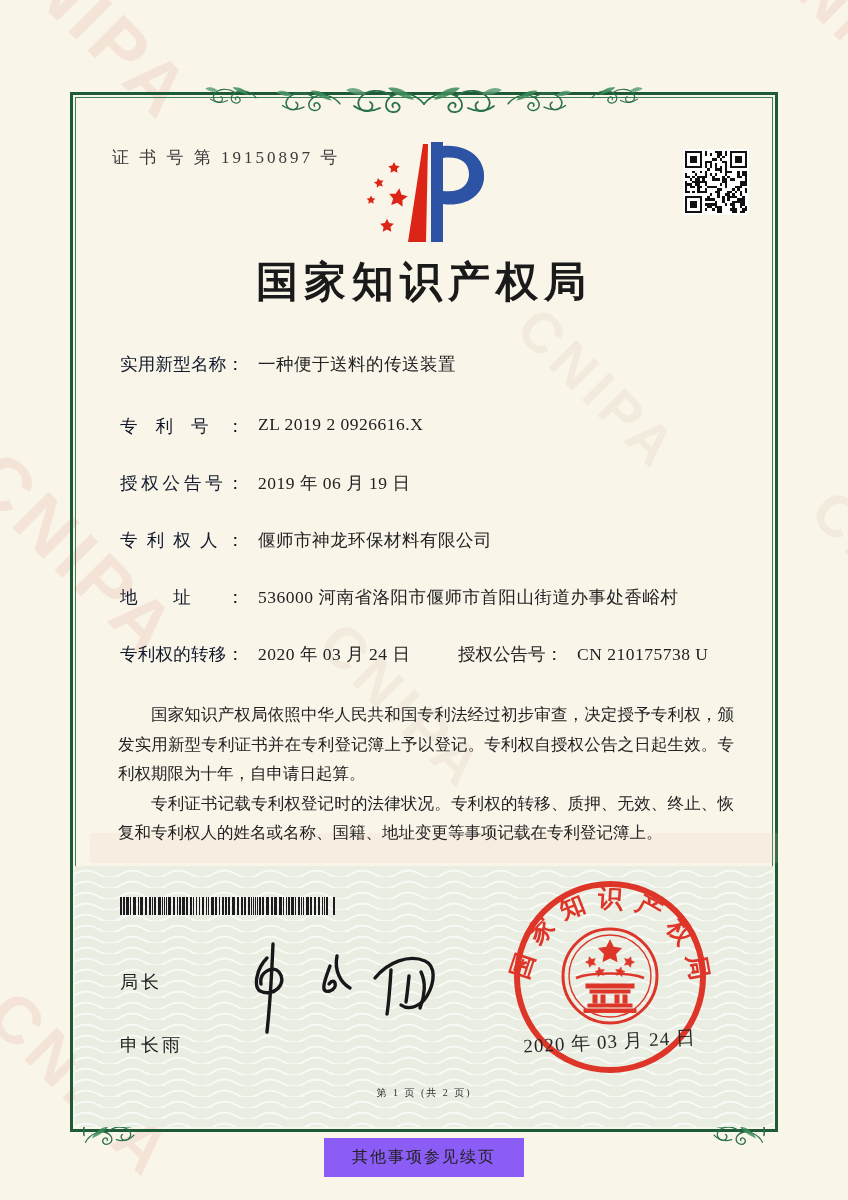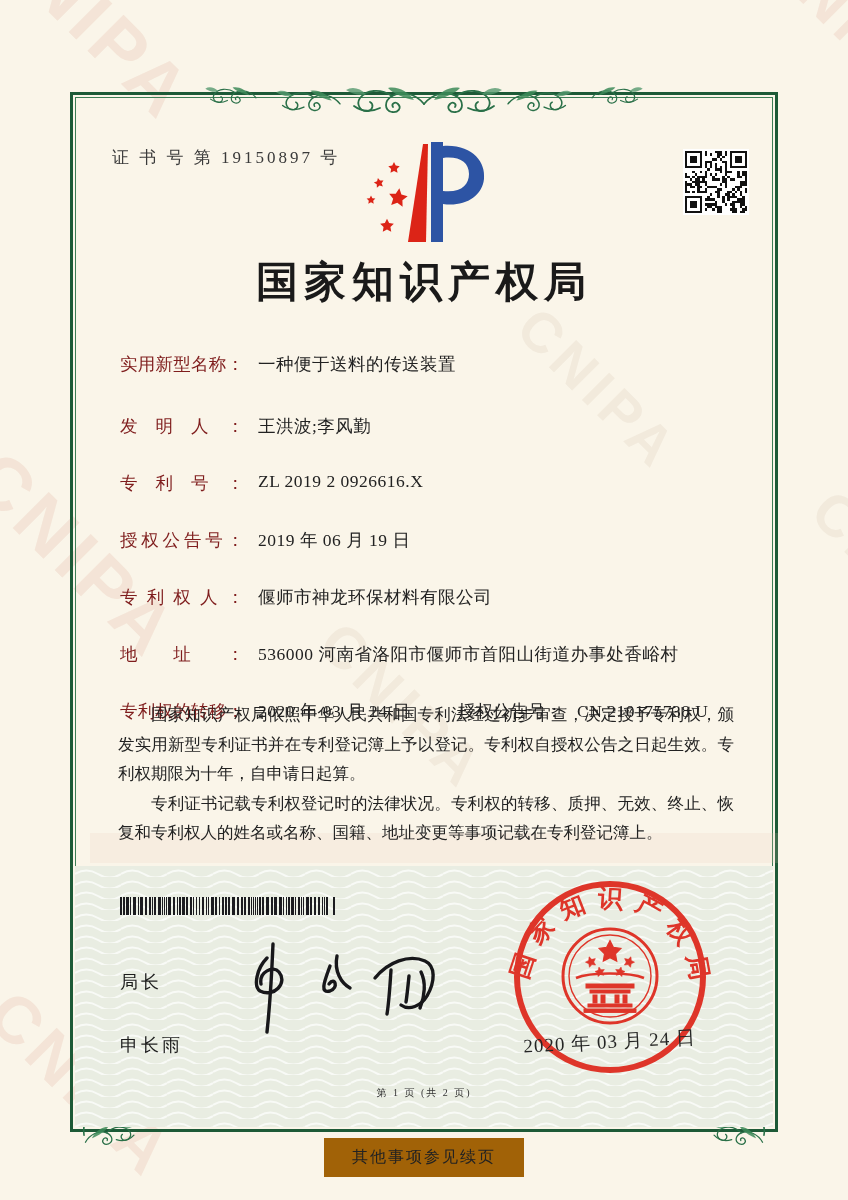--- a/index.html
+++ b/index.html
@@ -35,21 +35,21 @@
   .title{
     position:absolute; left:0; right:0; top:254px; text-align:center;
     font-size:42px; font-weight:bold; letter-spacing:6px; color:#1a1a1a; z-index:3;
   }
   
   .fields{position:absolute; left:120px; top:352px; width:610px; z-index:3; font-size:17.5px;}
   .field-row{margin-bottom:33px; white-space:nowrap;}
   .field-row.first{margin-bottom:38px;}
   .flabel{
     display:inline-block; width:124px; text-align:justify; text-align-last:justify;
-    vertical-align:top; color:#7f1d1d;
+    vertical-align:top; color:#0f172a;
   }
   .fvalue{margin-left:14px; letter-spacing:0.5px; color:#222;}
   .two-col .cell{display:inline-block; white-space:nowrap;}
   .two-col .cell.left{width:338px;}
   
   .body-text{
     position:absolute; left:118px; top:700px; width:616px; z-index:3;
     font-size:16.5px; line-height:29.5px; text-align:justify; color:#222;
   }
   .body-text p{margin:0; text-indent:2em;}
@@ -66,21 +66,21 @@
   .director-name{position:absolute; left:120px; top:1005px; font-size:18px; letter-spacing:3px; z-index:4; color:#1c1c1c;margin-top:28px;}
   .signature{position:absolute; left:233px; top:938px; z-index:4;}
   .seal{position:absolute; left:504px; top:876px; z-index:4;}
   .page-num{
     position:absolute; left:0; right:0; top:1086px; text-align:center;
     font-size:10px; letter-spacing:2px; color:#333; z-index:4;
   }
   
   .note-box{
     position:absolute; left:50%; transform:translateX(-50%); top:1138px;
-    background:#a16207; padding:9px 28px; font-size:16px; letter-spacing:2px;
+    background:#8b5cf6; padding:9px 28px; font-size:16px; letter-spacing:2px;
     color:#222; z-index:3;text-align:center;
   }
 </style>
 </head>
 <body>
 
 <div class="page">
 
   <div class="wm" style="left:-38px; top:-26px; font-size:74px;">CNIPA</div>
   <div class="wm" style="left:742px; top:-14px; font-size:62px;">CNIPA</div>
@@ -347,23 +347,20 @@
       </g>
   </svg>
 
   <div class="title">国家知识产权局</div>
 
   <div class="fields">
     <div class="field-row first">
       <span class="flabel">实用新型名称：</span><span class="fvalue">一种便于送料的传送装置</span>
     </div>
     <div class="field-row">
-      <span class="flabel">发明人：</span><span class="fvalue">王洪波;李风勤</span>
-    </div>
-    <div class="field-row">
       <span class="flabel">专利号：</span><span class="fvalue">ZL 2019 2 0926616.X</span>
     </div>
     <div class="field-row">
       <span class="flabel">授权公告号：</span><span class="fvalue">2019 年 06 月 19 日</span>
     </div>
     <div class="field-row">
       <span class="flabel">专利权人：</span><span class="fvalue">偃师市神龙环保材料有限公司</span>
     </div>
     <div class="field-row">
       <span class="flabel">地址：</span><span class="fvalue">536000 河南省洛阳市偃师市首阳山街道办事处香峪村</span>

